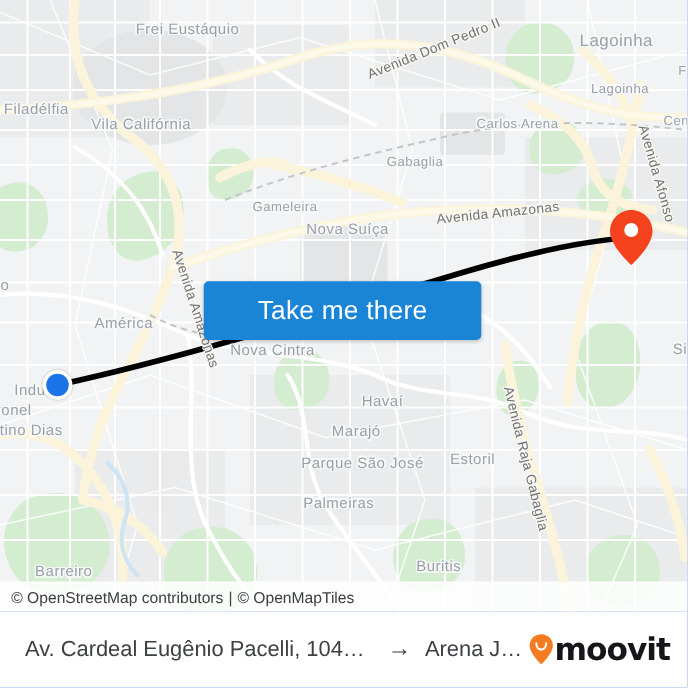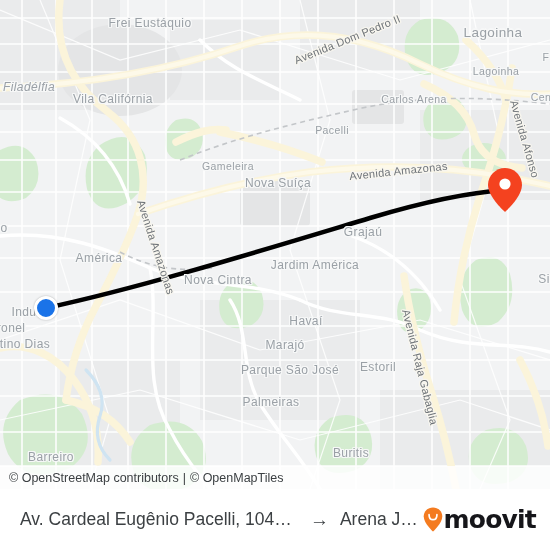--- a/index.html
+++ b/index.html
@@ -295,25 +295,25 @@
           <path d="M86 370 C98 382 106 398 100 416 C94 434 98 448 110 460"></path>
         </g>
 
         <path d="M46 308 C140 288 270 248 370 218 C430 200 476 192 505 190" stroke="#000000" stroke-width="4.6" fill="none" stroke-linecap="round" stroke-linejoin="round"></path>
       </g>
     </svg>
 
     <div id="place-labels">
         <div class="plabel sz-md" style="left: 150px; top: 23px;">Frei Eustáquio</div>
         <div class="plabel sz-lg" style="left: 493px; top: 32px;">Lagoinha</div>
-        <div class="plabel sz-md" style="left: 29px; top: 87px; font-style: italic;">Filadélfia</div>
+        <div class="plabel sz-md" style="left: 29px; top: 87px;">Filadélfia</div>
         <div class="plabel sz-sm" style="left: 496px; top: 71px;">Lagoinha</div>
         <div class="plabel sz-md" style="left: 113px; top: 99px;">Vila Califórnia</div>
         <div class="plabel sz-sm" style="left: 414px; top: 99px;">Carlos Arena</div>
-        <div class="plabel sz-sm" style="left: 332px; top: 130px;">Pacelli</div>
+        <div class="plabel sz-sm" style="left: 332px; top: 130px;">Gabaglia</div>
         <div class="plabel sz-sm" style="left: 228px; top: 166px;">Gameleira</div>
         <div class="plabel sz-md" style="left: 278px; top: 183px; text-align: right;">Nova Suíça</div>
         <div class="plabel sz-md" style="left: 363px; top: 220px; margin-top: 12px;">Grajaú</div>
         <div class="plabel sz-md" style="left: 99px; top: 258px;">América</div>
         <div class="plabel sz-md" style="left: 315px; top: 265px;">Jardim América</div>
         <div class="plabel sz-md" style="left: 218px; top: 280px;">Nova Cintra</div>
         <div class="plabel sz-md" style="left: 306px; top: 321px;">Havaí</div>
         <div class="plabel sz-md" style="left: 285px; top: 345px;">Marajó</div>
         <div class="plabel sz-md" style="left: 378px; top: 367px;">Estoril</div>
         <div class="plabel sz-md" style="left: 290px; top: 370px;">Parque São José</div>
@@ -339,20 +339,21 @@
 
     <div id="origin-marker" style="left: 34px; top: 296px; background: rgb(26, 115, 232);"></div>
 
     <div id="dest-marker" style="left:487px; top:167px;">
       <svg viewBox="0 0 36 46" width="36" height="46">
         <path d="M18 1 C8.6 1 1 8.6 1 18 C1 30 18 45 18 45 C18 45 35 30 35 18 C35 8.6 27.4 1 18 1 Z" fill="#f4421f"></path>
         <circle cx="18" cy="17" r="5.6" fill="#ffffff"></circle>
       </svg>
     </div>
 
+    <button id="take-me-there">Take me there</button>
 
     <div id="attribution">
       <span>© OpenStreetMap contributors</span>
       <span class="sep">|</span>
       <span>© OpenMapTiles</span>
     </div>
   </div>
 
   <div id="bottom-bar">
     <span id="trip-origin">Av. Cardeal Eugênio Pacelli, 1042 | Ro...</span>

